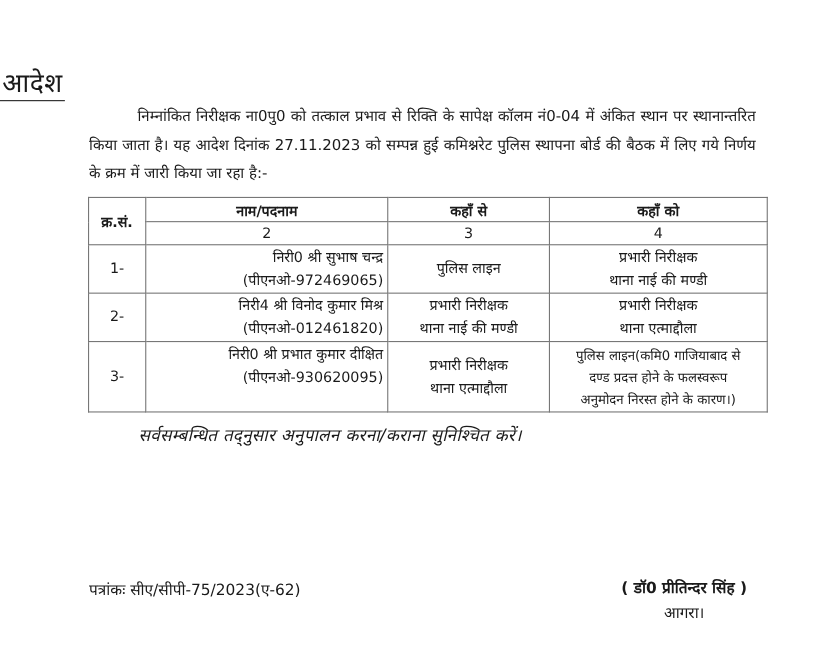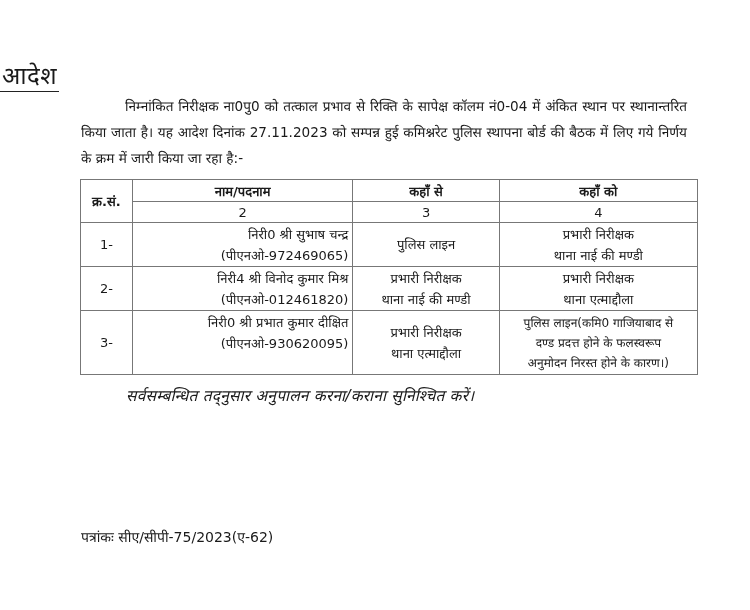--- a/index.html
+++ b/index.html
@@ -122,13 +122,15 @@
 </tbody>
   </table>
 
 <div class="comply">सर्वसम्बन्धित तद्नुसार अनुपालन करना/कराना सुनिश्चित करें।</div>
 
 <div class="ref">
   <div>पत्रांकः सीए/सीपी-75/2023(ए-62)</div>
 </div>
 
 <div class="sign">
+  <div class="name">( डॉ0 प्रीतिन्दर सिंह )</div>
+  <div>आगरा।</div>
 </div>
 
 </body></html>

